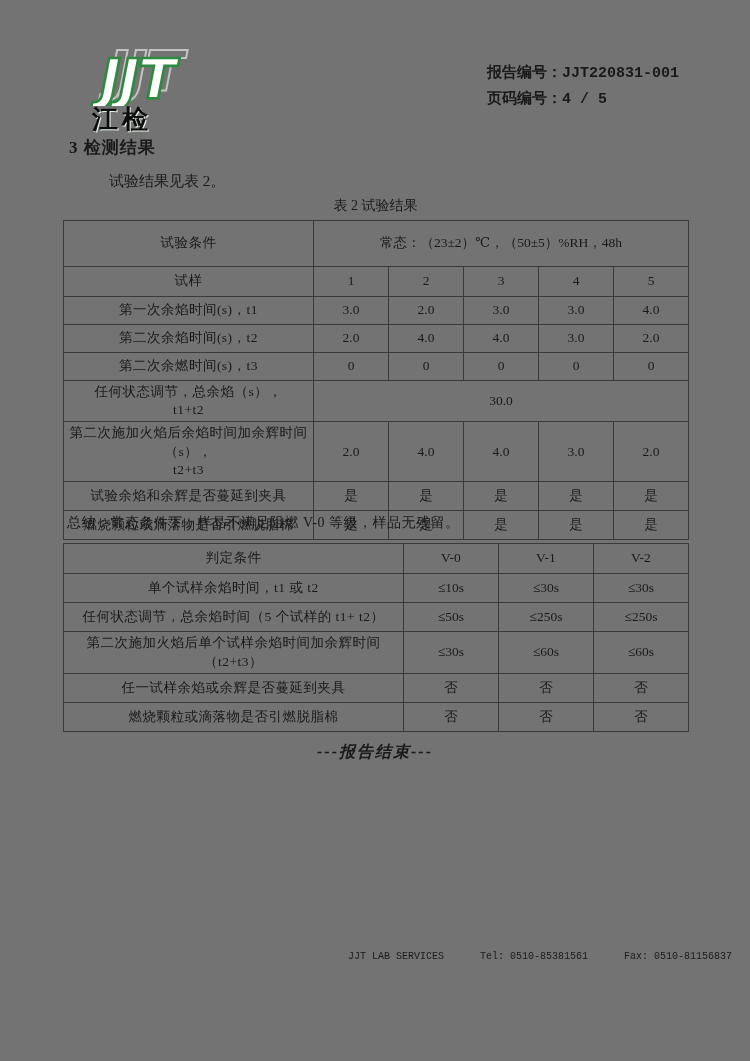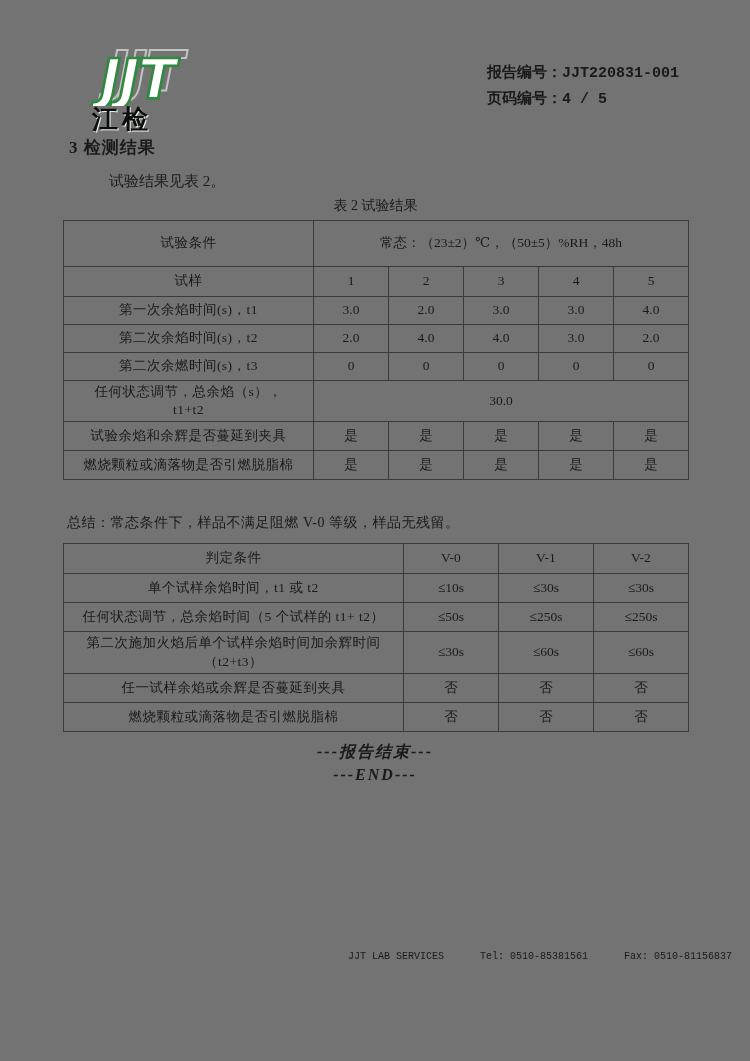--- a/index.html
+++ b/index.html
@@ -158,20 +158,31 @@
       <td>0</td>
       <td>0</td>
     </tr>
     <tr style="height:40px">
       <td class="lbl">
         <div>任何状态调节，总余焰（s），</div>
         <div>t1+t2</div>
       </td>
       <td colspan="5">30.0</td>
     </tr>
+    <tr style="height:44px">
+      <td class="lbl">
+        <div>第二次施加火焰后余焰时间加余辉时间（s），</div>
+        <div>t2+t3</div>
+      </td>
+      <td>2.0</td>
+      <td>4.0</td>
+      <td>4.0</td>
+      <td>3.0</td>
+      <td>2.0</td>
+    </tr>
     <tr style="height:29px">
       <td class="lbl">试验余焰和余辉是否蔓延到夹具</td>
       <td>是</td>
       <td>是</td>
       <td>是</td>
       <td>是</td>
       <td>是</td>
     </tr>
     <tr style="height:29px">
       <td class="lbl">燃烧颗粒或滴落物是否引燃脱脂棉</td>
@@ -231,20 +242,19 @@
       <td class="lbl">燃烧颗粒或滴落物是否引燃脱脂棉</td>
       <td>否</td>
       <td>否</td>
       <td>否</td>
     </tr>
   </tbody>
     </table>
 
   <div class="end-block">
     <div>---报告结束---</div>
-    <div>---END---</div>
   </div>
 
   <div class="footer">
     <span>JJT LAB SERVICES</span><span>Tel: 0510-85381561</span><span>Fax: 0510-81156837</span>
   </div>
 
 </div>
 
 </body></html>

